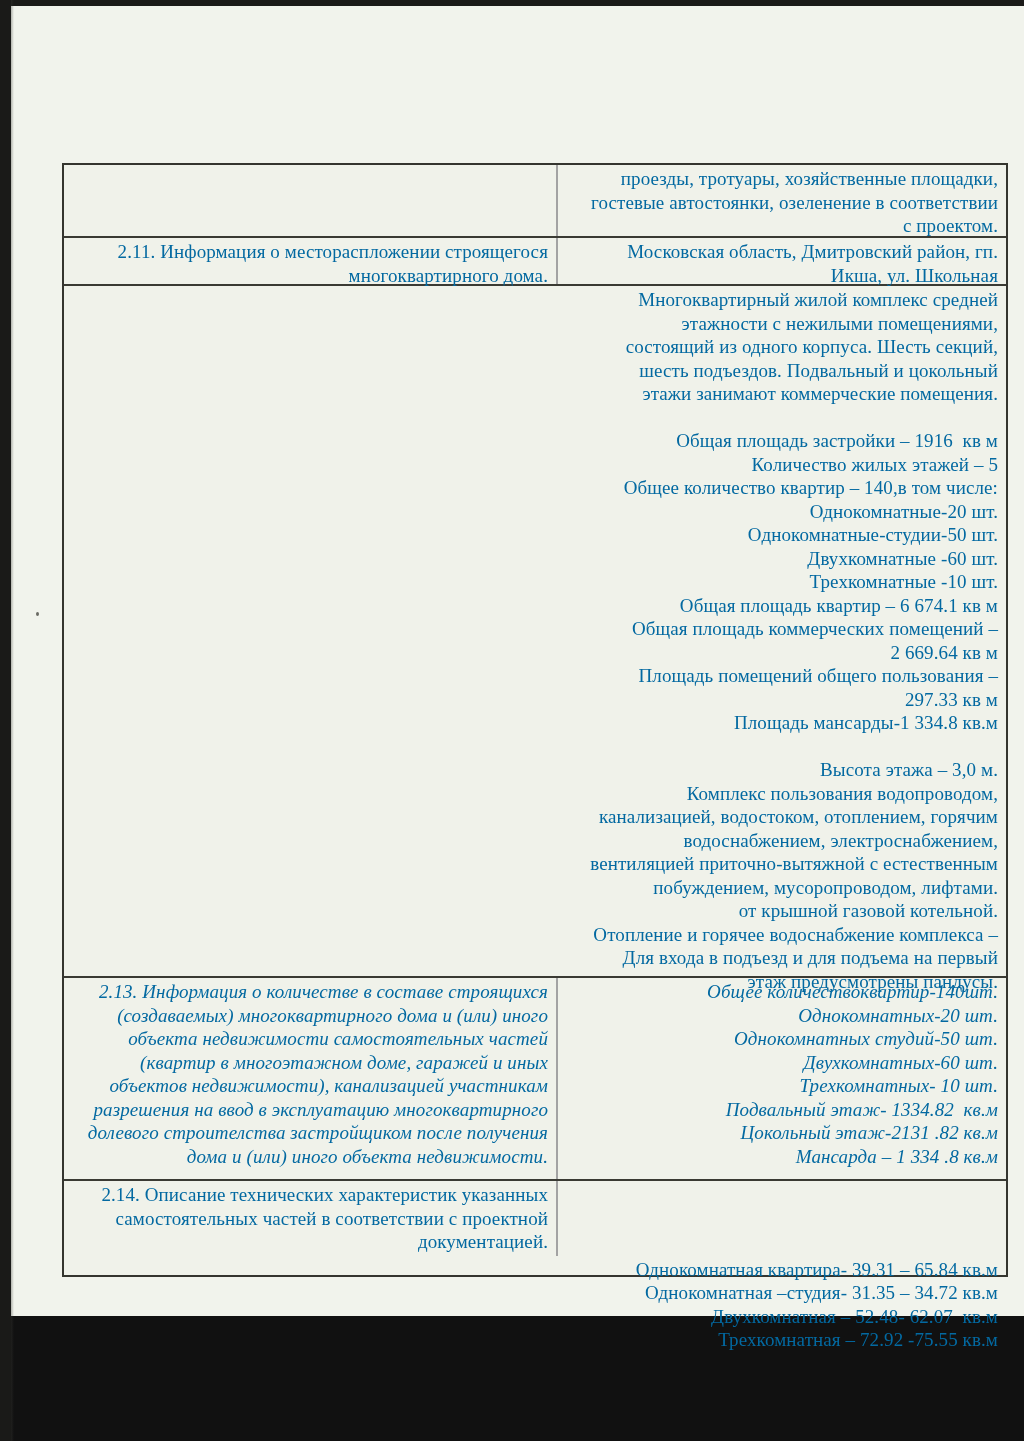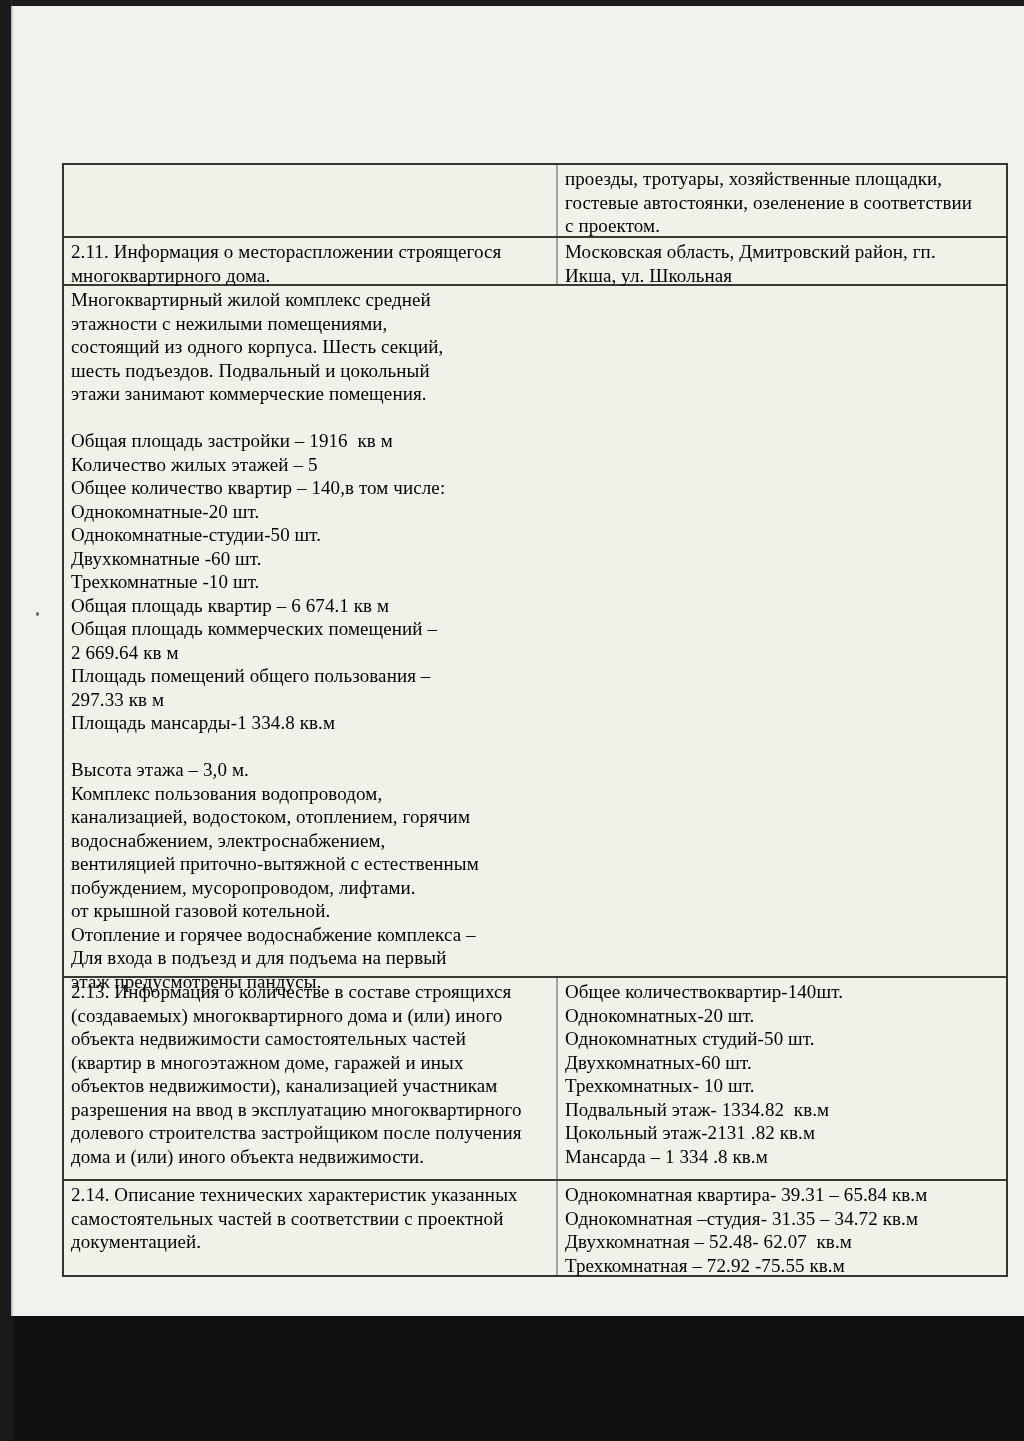--- a/index.html
+++ b/index.html
@@ -9,21 +9,22 @@
     height: 1441px;
     overflow: hidden;
     background: #111;
   }
   .scan-page {
     position: relative;
     width: 1024px;
     height: 1316px;
     background: #f1f3ec;
     font-family: "Liberation Serif", "DejaVu Serif", serif;
-    color: #000000;
+    color: #0369a1;
+    text-align: right;
   }
   
   .edge-top {
     position: absolute;
     left: 0; top: 0;
     width: 1024px; height: 6px;
     background: #1a1a18;
   }
   .edge-left {
     position: absolute;
@@ -52,40 +53,40 @@
     width: 946px;
     border: 2px solid #35352f;
     box-sizing: border-box;
     background: #f0f2ea;
   }
   .row {
     display: flex;
     box-sizing: border-box;
     border-bottom: 2px solid #3a3a33;
   }
-  .row:last-child { border-bottom: none; }
+  .row:last-child { border-bottom: none; flex-direction: column; }
   .cell {
     box-sizing: border-box;
     padding: 2px 8px 2px 7px;
     font-size: 19px;
     line-height: 23.5px;
     letter-spacing: 0.1px;
   }
   .cell.left {
     width: 494px;
     border-right: 2px solid #a3a3a3;
     flex: none;
   }
   .cell.right { flex: 1; }
   .line { white-space: pre-wrap; }
   
   .row-0 { height: 73px; }
   .row-1 { height: 48px; }
   .row-2 { height: 692px; }
-  .row-3 { height: 203px; }
+  .row-3 { height: 203px; font-style: italic; }
   .row-4 { height: 94px; }
 </style>
 </head>
 <body>
 
 <div class="scan-page">
 
   <div class="edge-top"></div>
   <div class="edge-left"></div>
   <div class="ink-speck"></div>

